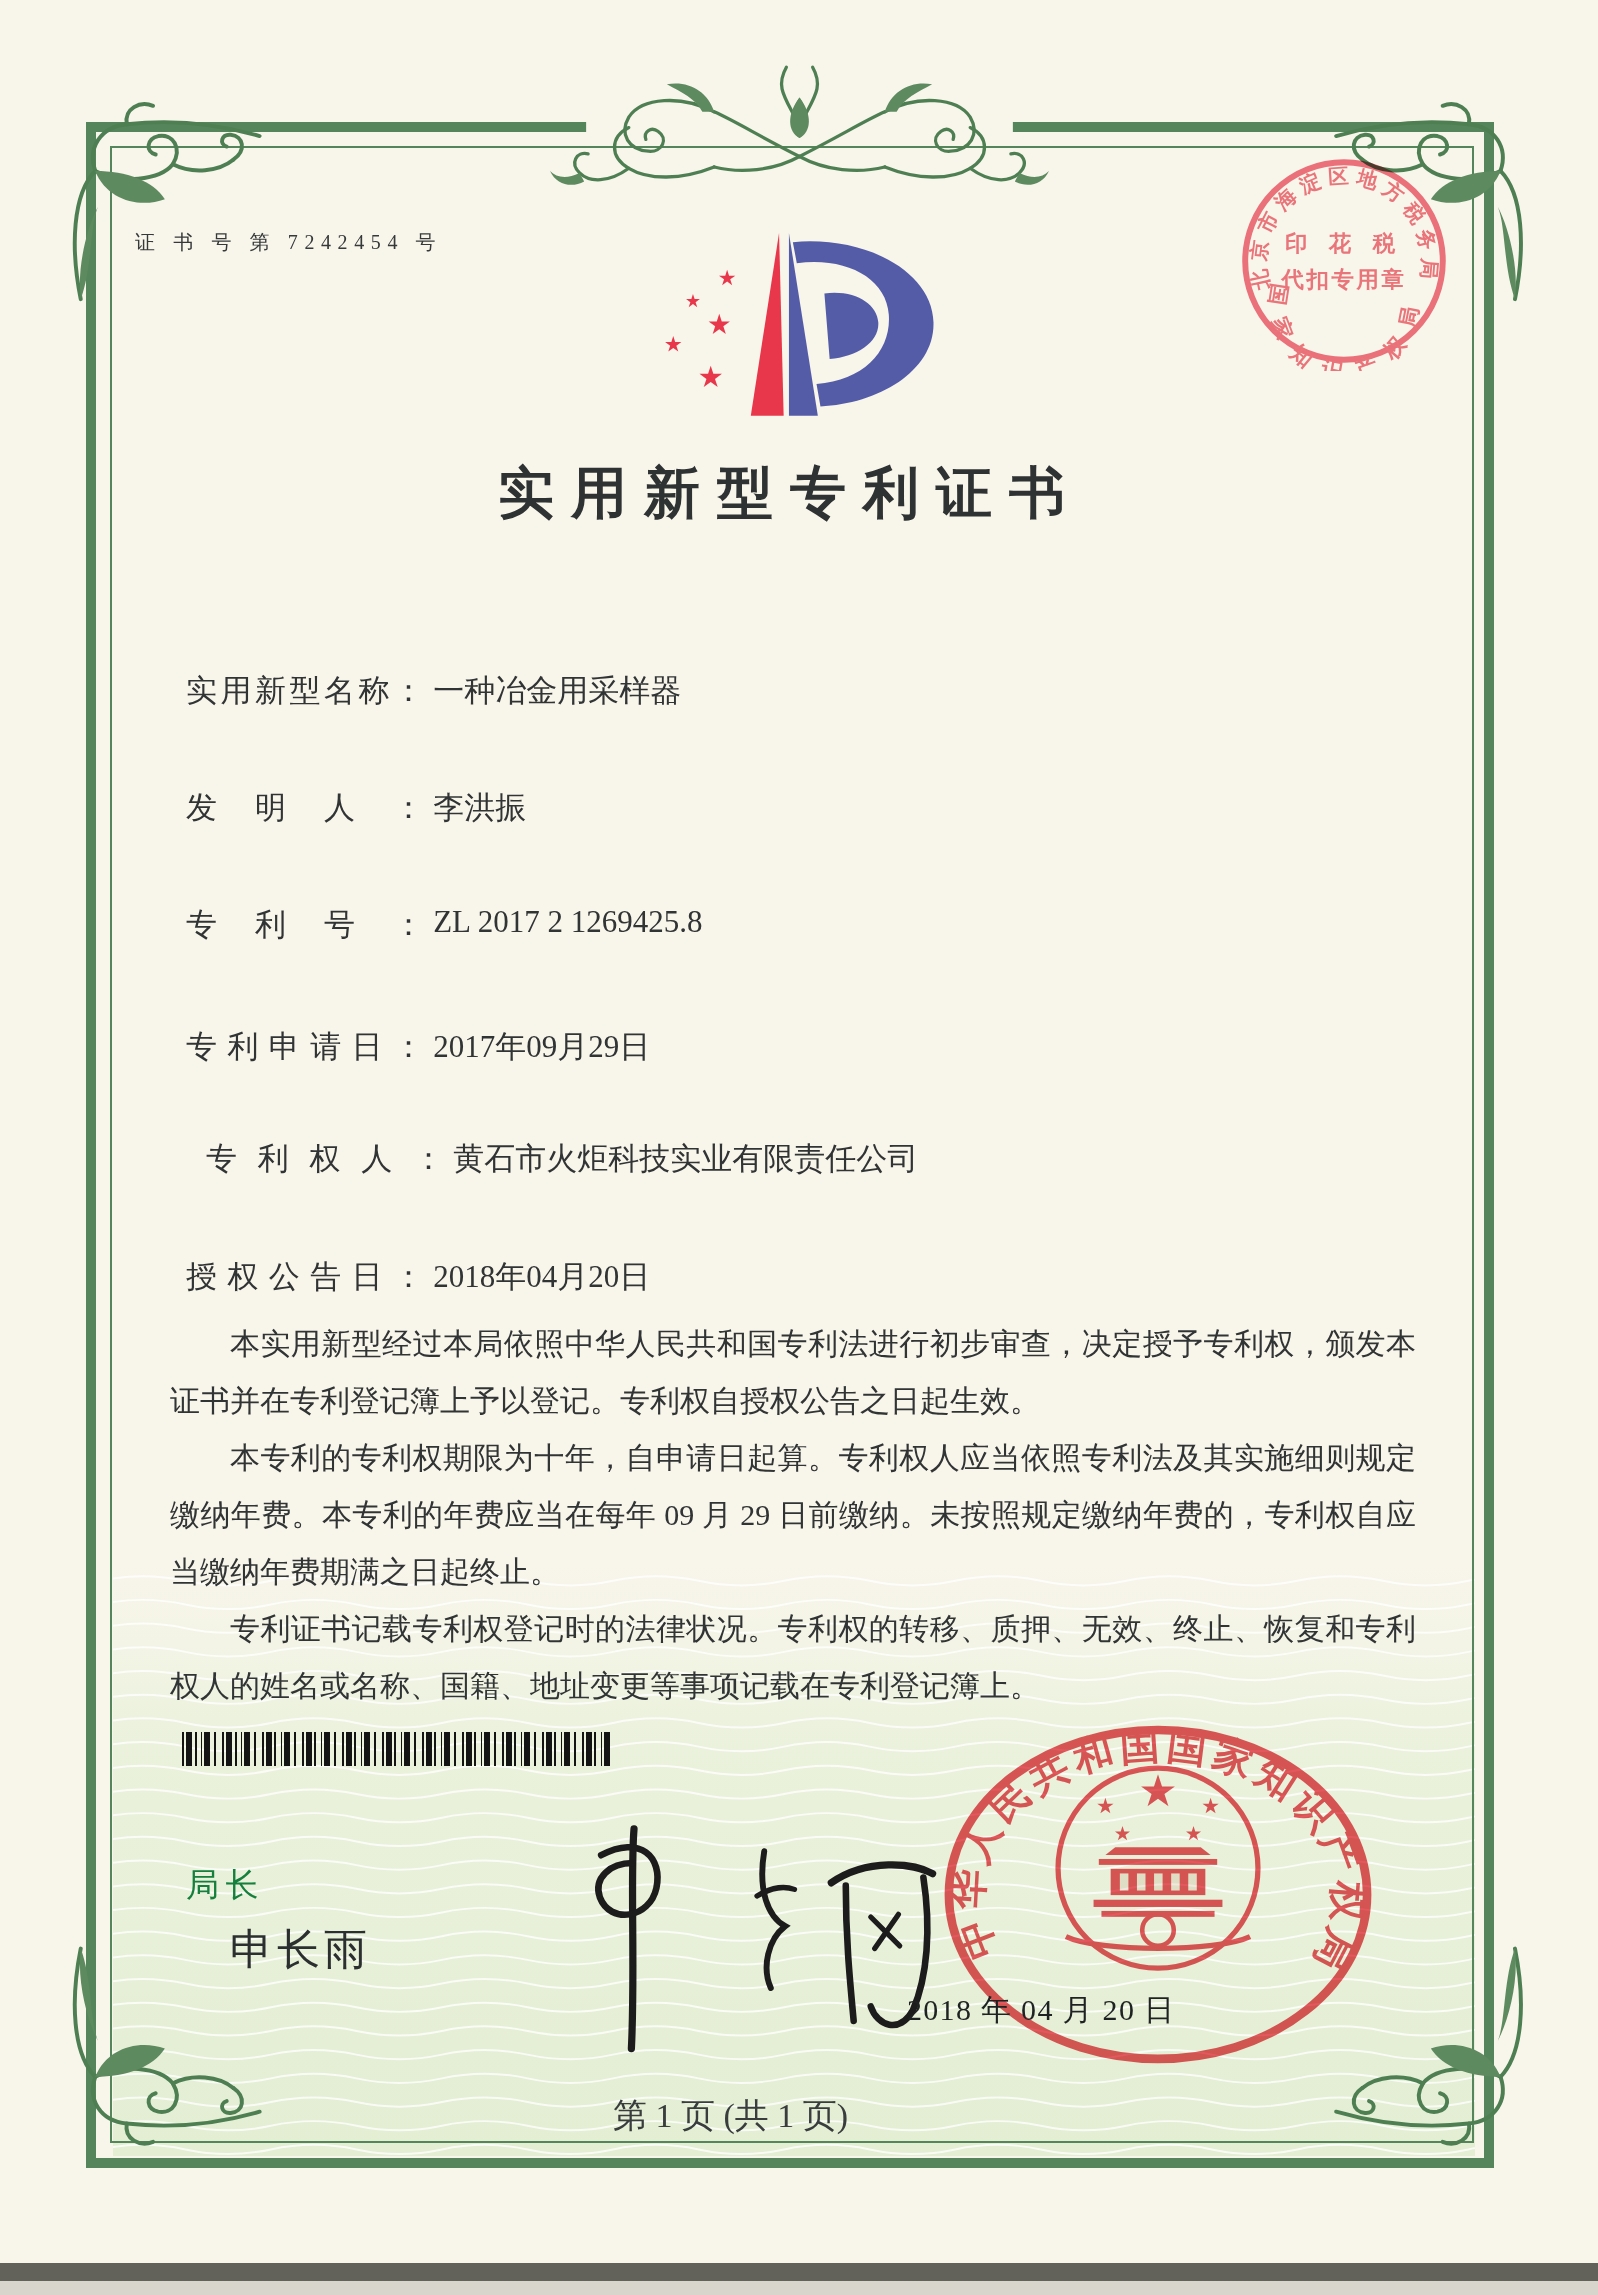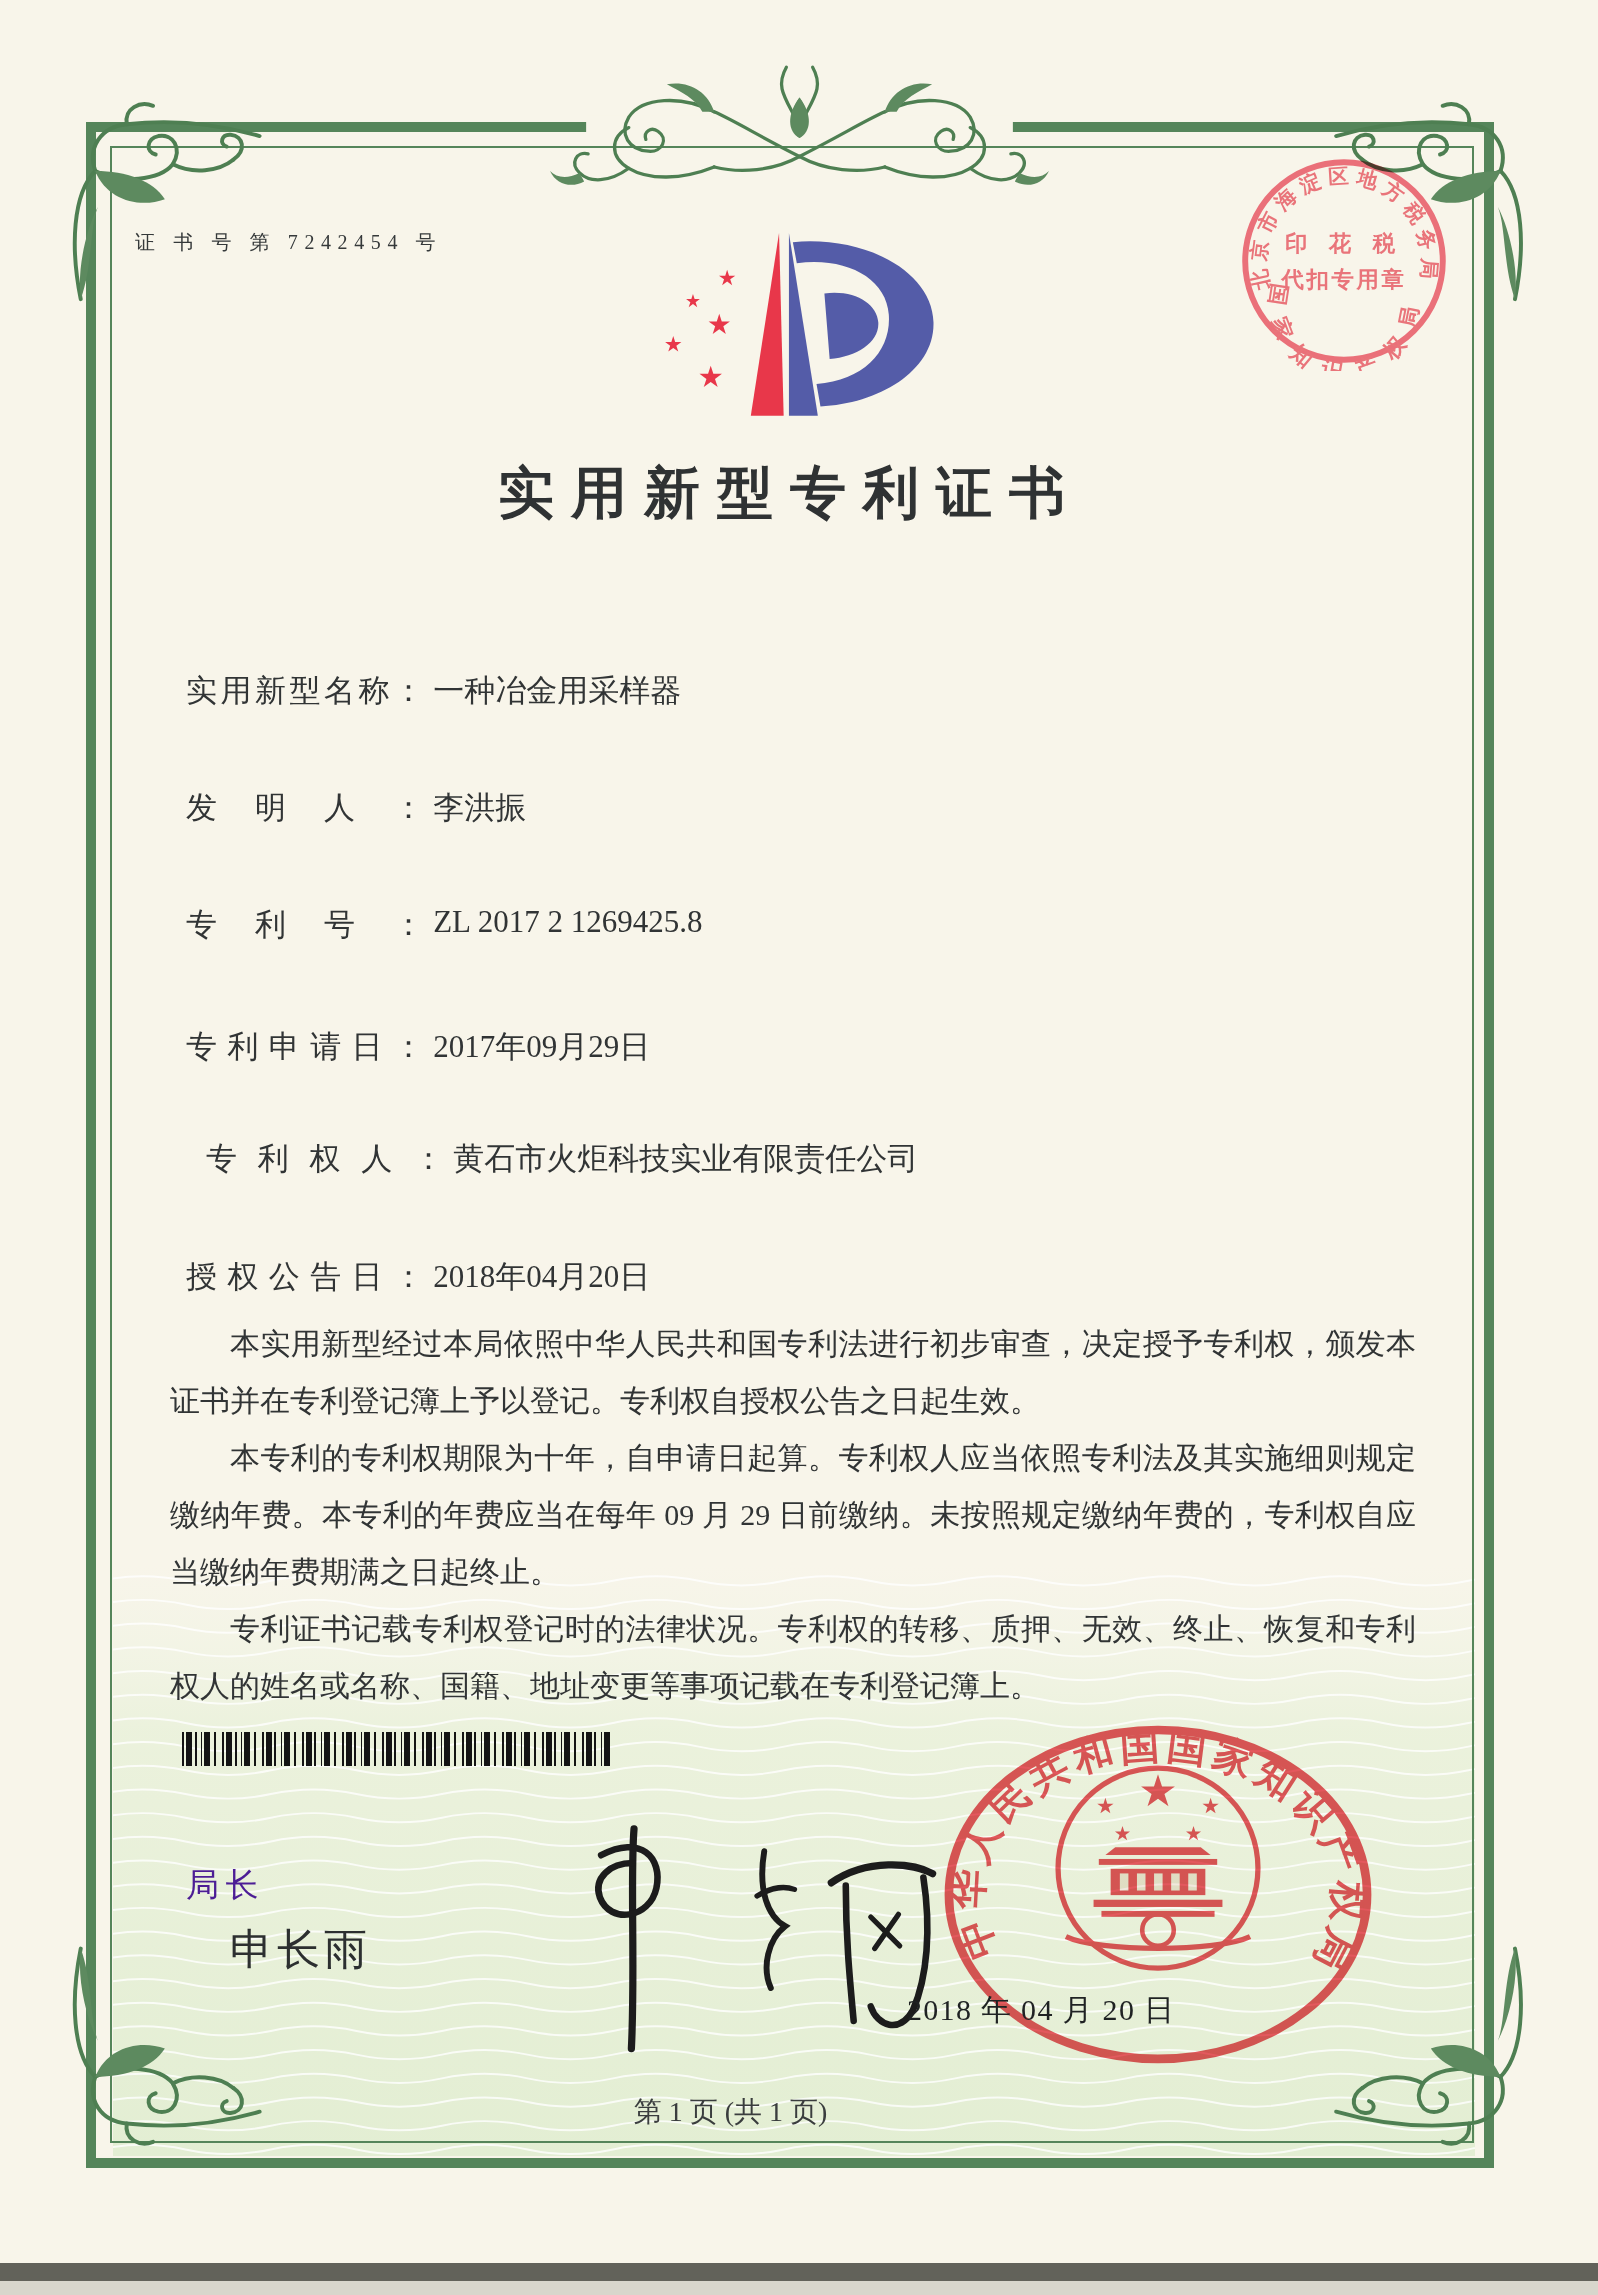--- a/index.html
+++ b/index.html
@@ -38,28 +38,28 @@
   
   .barcode{position:absolute;left:182px;top:1732px;width:428px;height:34px;z-index:3;
     background:repeating-linear-gradient(90deg,
       #141414 0 2px, transparent 2px 4px,
       #141414 4px 10px, transparent 10px 12.5px,
       #141414 12.5px 14.5px, transparent 14.5px 19px,
       #141414 19px 20.4px, transparent 20.4px 22.4px,
       #141414 22.4px 28px, transparent 28px 32px,
       #141414 32px 34px, transparent 34px 40px);}
   
-  .director-title{position:absolute;left:186px;top:1863px;font-size:33px;letter-spacing:6.6px;z-index:3;color:#4c1d95;}
+  .director-title{position:absolute;left:186px;top:1863px;font-size:33px;letter-spacing:6.6px;z-index:3;color:#15803d;}
   .director-name{position:absolute;left:186px;top:1921px;font-size:43px;letter-spacing:4px;z-index:3;color:#2c2f30;margin-left:44px;}
   .signature{position:absolute;left:563px;top:1817px;width:388px;height:250px;z-index:3;}
   
   .seal{position:absolute;left:941px;top:1718px;width:434px;height:349px;z-index:4;mix-blend-mode:multiply;}
   .issue-date{position:absolute;left:907px;top:1990px;font-size:30px;letter-spacing:1.3px;z-index:5;color:#1f2223;}
   .tax-stamp{position:absolute;left:1234px;top:151px;width:220px;height:220px;z-index:4;mix-blend-mode:multiply;}
-  .page-footer{position:absolute;left:579px;top:2093px;width:303px;text-align:center;font-size:28px;z-index:3;color:#3a3d3e;}
+  .page-footer{position:absolute;left:579px;top:2093px;width:303px;text-align:center;font-size:34px;z-index:3;color:#3a3d3e;}
   
   .scan-shadow{position:absolute;left:0;top:2263px;width:1598px;height:18.4px;background:#62625a;z-index:6;}
   .scan-below{position:absolute;left:0;top:2281px;width:1598px;height:14.5px;background:#d8d6cc;z-index:6;}
   svg text{font-family:"Liberation Serif","DejaVu Serif",serif;}
 </style>
 </head>
 <body>
 
 <div class="sheet">
 

